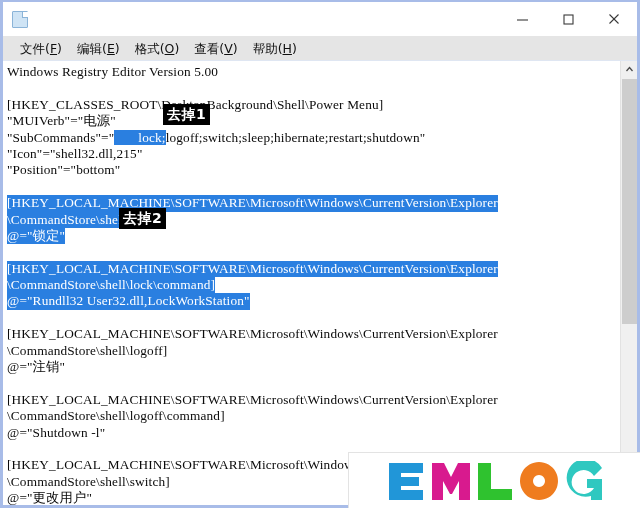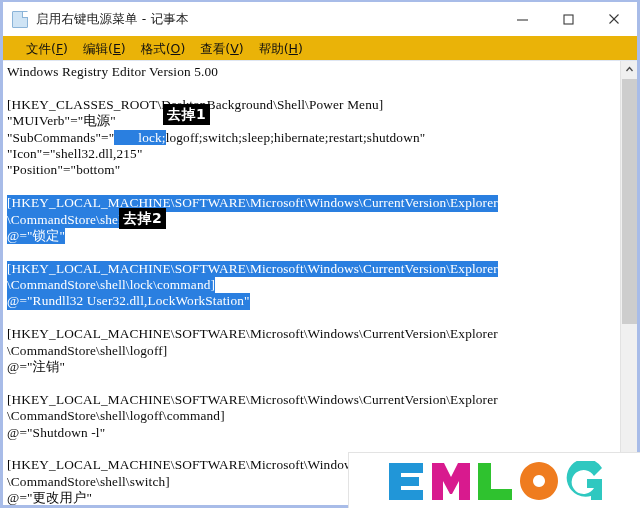--- a/index.html
+++ b/index.html
@@ -51,23 +51,23 @@
   }
   .winbtn{
     width:46px;height:34px;
     display:flex;align-items:center;justify-content:center;
     color:#3a3a3a;
   }
   .winbtn svg{display:block;}
   
   .menubar{
     height:24px;flex:0 0 24px;
-    background:#eab308;
+    background:#e5e5e5;
     display:flex;align-items:center;
-    padding-left:16px;
+    padding-left:10px;
     box-sizing:border-box;
     text-align:right;
   }
   .menuitem{
     font-size:12.5px;color:#101010;
     font-family:"DejaVu Sans","Liberation Sans",sans-serif;
     padding:1px 8px 1px 7px;
     white-space:nowrap;
     line-height:17px;
   }
@@ -151,21 +151,20 @@
 </head>
 <body>
 
 <div class="window">
 
   <div class="titlebar">
     <div class="title-icon">
       <div class="sheet"></div>
         <div class="fold"></div>
     </div>
-    <div class="title-text">启用右键电源菜单 - 记事本</div>
     <div class="winbtns">
       <div class="winbtn">
         <svg width="13" height="13" viewBox="0 0 13 13">
             <line x1="1" y1="7" x2="12" y2="7" stroke="#3a3a3a" stroke-width="1.1"></line>
           </svg>
       </div>
       <div class="winbtn">
         <svg width="13" height="13" viewBox="0 0 13 13">
             <rect x="2" y="2" width="9" height="9" fill="none" stroke="#3a3a3a" stroke-width="1.1"></rect>
           </svg>

